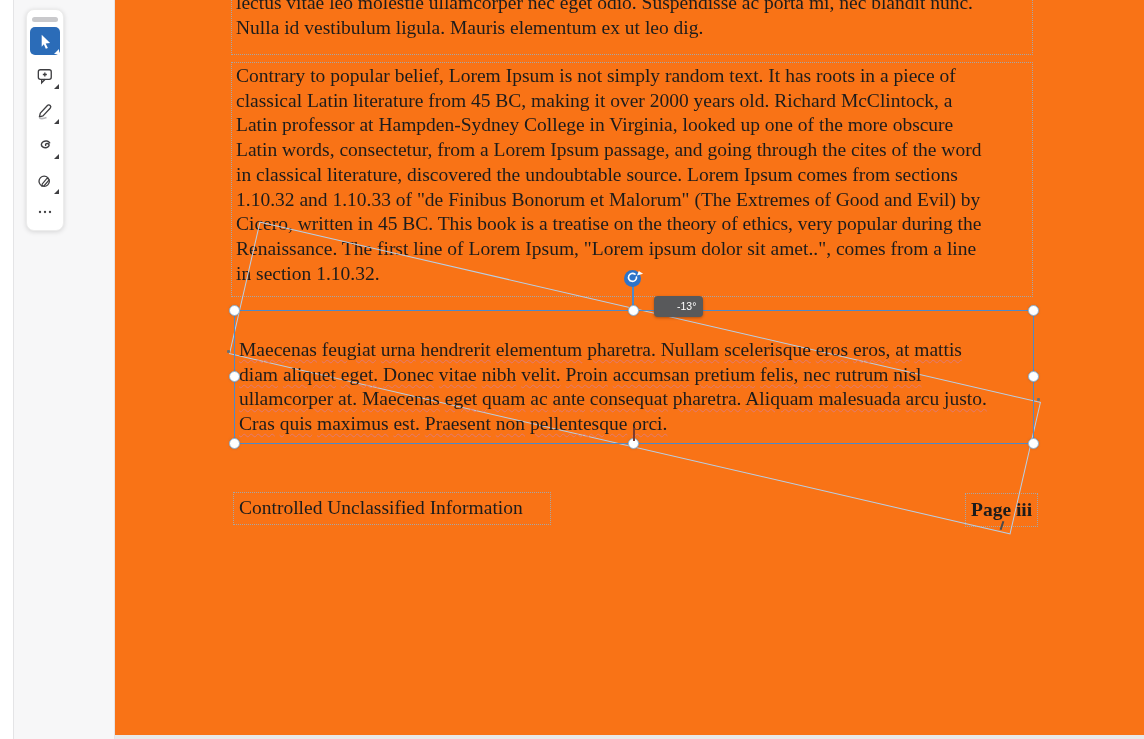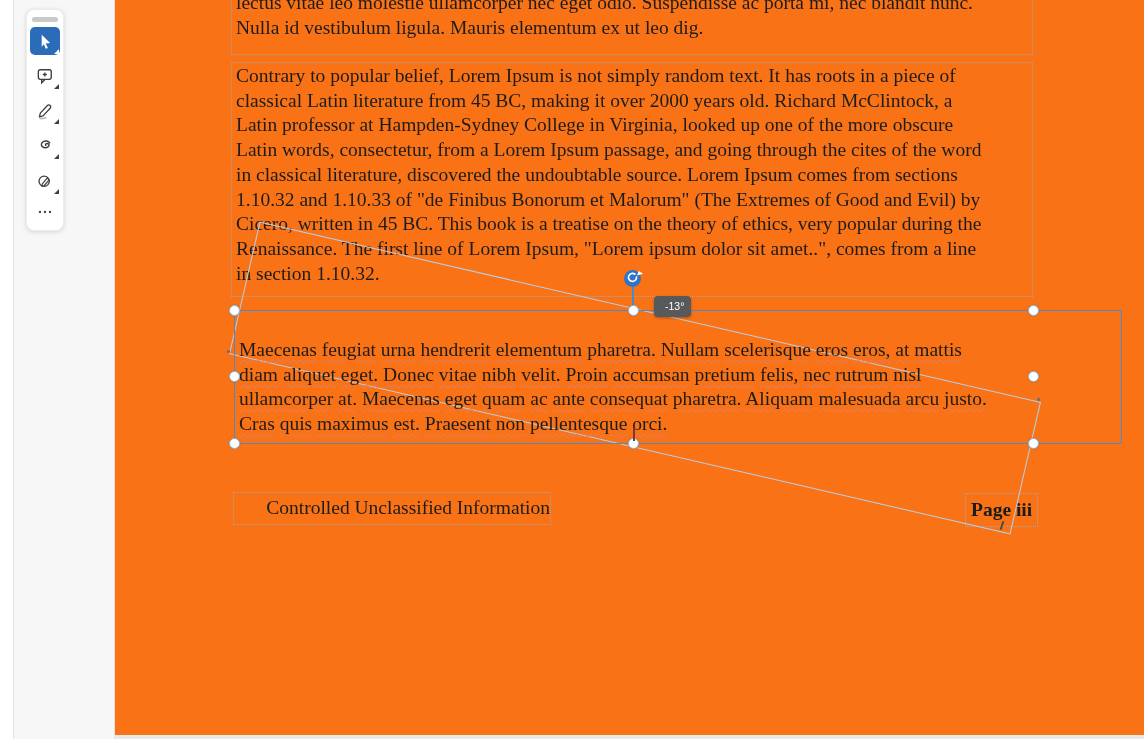--- a/index.html
+++ b/index.html
@@ -31,39 +31,39 @@
   .more-btn { margin-bottom:0; height:20px; }
 
   
   .doc-text { font-size:19.5px; line-height:24.7px; color:#1c1c1c; }
   .dotted-block { position:absolute; border:1px dotted var(--dotted_border); }
   .hscrollbar { position:absolute; left:115px; top:735px; width:1029px; height:4px; background:#e9e9e9; }
 
   
   .preview-rect { position:absolute; left:234px; top:310px; width:800px; height:134px;
                   border:1px solid var(--preview_line); transform:rotate(13deg); z-index:2; }
-  .sel-box { position:absolute; left:234px; top:310px; width:888px; height:134px;
+  .sel-box { position:absolute; left:234px; top:310px; width:800px; height:134px;
              border:1.5px solid var(--selection_border); box-sizing:border-box; z-index:3; }
   .sel-text { position:absolute; left:4px; top:27px; width:792px; }
   .sq { text-decoration-line:underline; text-decoration-style:wavy;
         text-decoration-color:var(--squiggle); text-decoration-thickness:1px;
         text-underline-offset:3px; }
   .sel-layer { position:absolute; left:234px; top:310px; width:800px; height:134px; z-index:4; }
   .handle { position:absolute; width:11px; height:11px; border-radius:50%;
             background:#fff; border:1px solid var(--handle_border);
             box-shadow:0 0 2px rgba(70,110,150,.35); box-sizing:border-box; }
   .rot-stem { position:absolute; left:398px; top:-24px; width:2px; height:24px;
               background:var(--selection_border); }
   .rot-handle { position:absolute; left:390px; top:-40px; width:17px; height:17px;
                 border-radius:50%; background:var(--rotation_handle);
                 display:flex; align-items:center; justify-content:center; cursor:grab; }
   .angle-tooltip { position:absolute; left:654px; top:296px; z-index:6;
                    background:var(--tooltip_bg); color:#fff; border-radius:4px;
                    font-family:"Liberation Sans", sans-serif; font-size:10.5px;
-                   padding:4px 7px 5px 11px; box-shadow:0 1px 3px rgba(0,0,0,.3); }
+                   padding:4px 7px 5px 23px; box-shadow:0 1px 3px rgba(0,0,0,.3); }
   .caret { position:absolute; left:633px; top:428px; width:2px; height:13px;
            background:var(--caret); z-index:5; }
   .corner-tick { position:absolute; width:3px; height:3px; background:#6f6f6f;
                  border-radius:1px; z-index:5; }
   .cursor-tick { position:absolute; left:1001px; top:521px; width:2px; height:9px;
                  background:#4a4a4a; transform:rotate(18deg); z-index:6; }
 
   .footer-box { display:flex; align-items:center; }
 </style>
 </head>
@@ -173,21 +173,21 @@
       <div class="handle" style="left:794px; top:61px;"></div>
       <div class="handle" style="left:-5px;  top:128px;"></div>
       <div class="handle" style="left:394px; top:128px;"></div>
       <div class="handle" style="left:794px; top:128px;"></div>
     </div>
 
     <div class="angle-tooltip">-13°</div>
 
     <div class="cursor-tick"></div>
 
-    <div class="dotted-block footer-box doc-text" style="left:233px; top:492px; width:311px; height:31px; padding-left:5px;justify-content:flex-end;">
+    <div class="dotted-block footer-box doc-text" style="left:233px; top:492px; width:311px; height:31px; padding-left:5px;">
       <span>Controlled Unclassified Information</span>
     </div>
     <div class="dotted-block footer-box doc-text" style="left:965px; top:493px; width:66px; height:32px; padding-left:5px;font-weight:bold;">
       <span>Page iii</span>
     </div>
 
     <div class="hscrollbar"></div>
   </div>
 </div>
 

